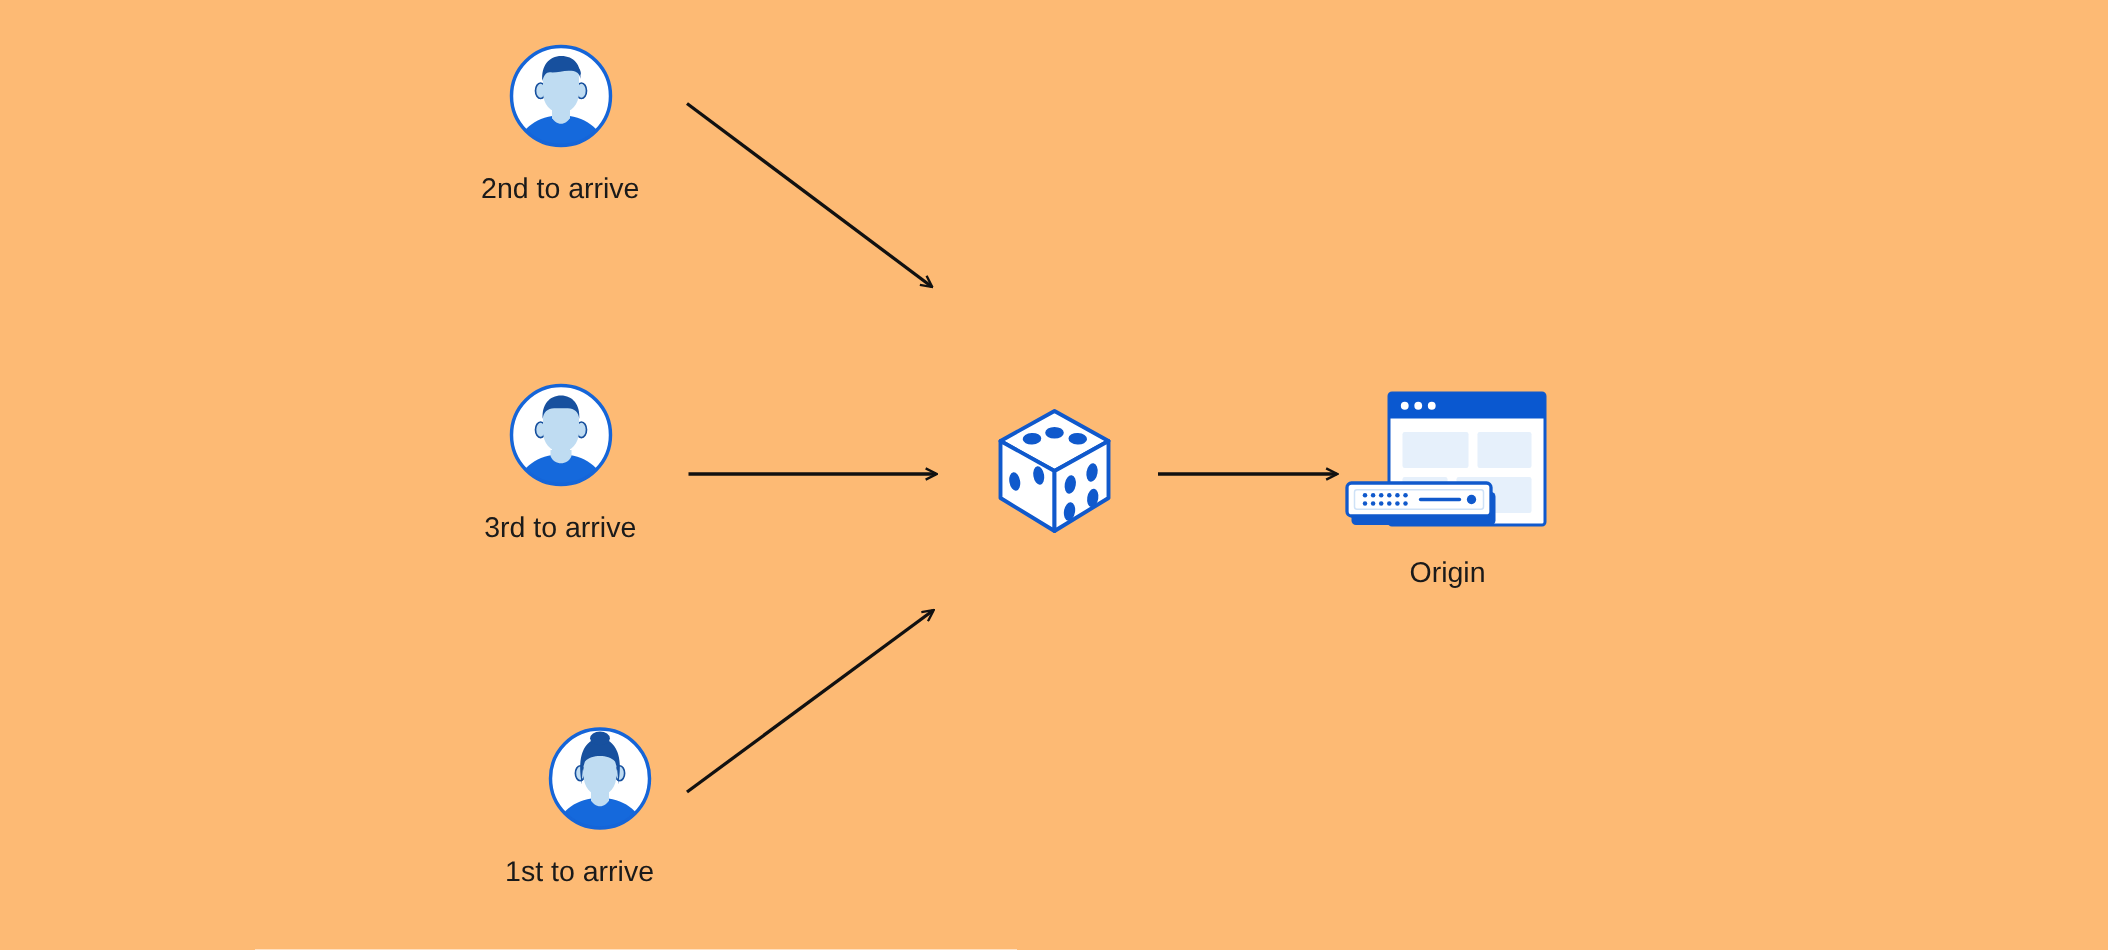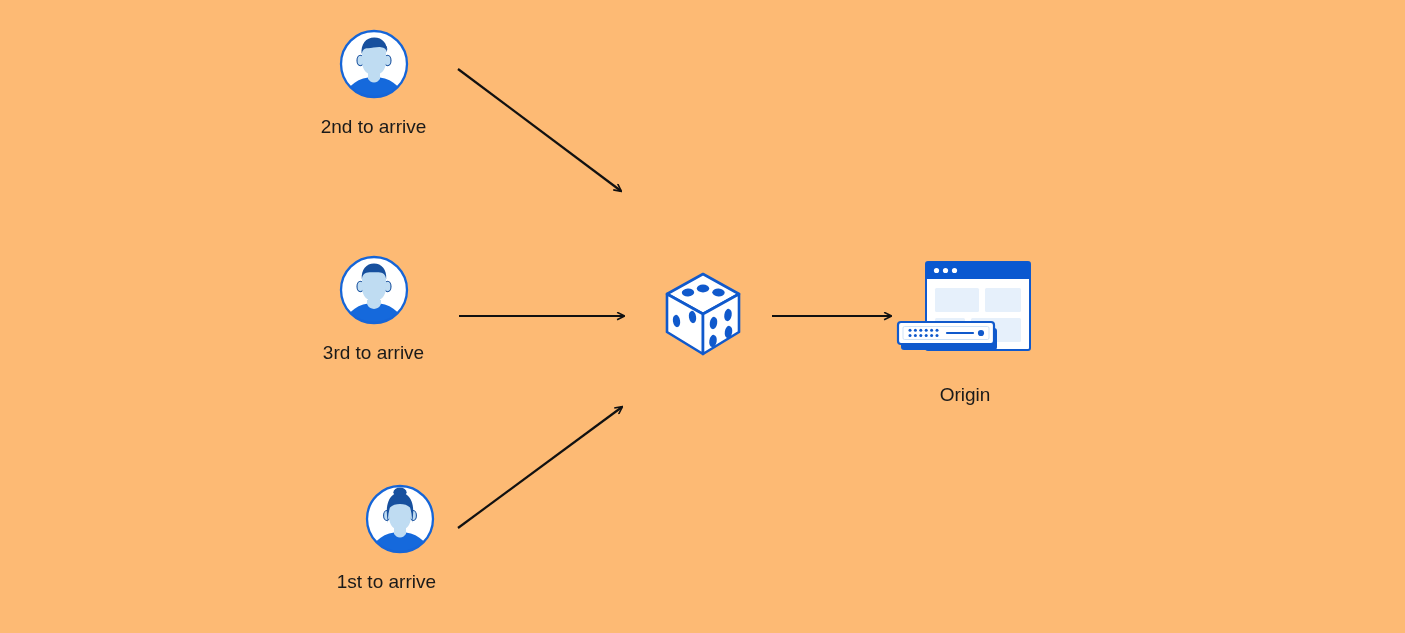--- a/index.html
+++ b/index.html
@@ -176,21 +176,21 @@
 
           <ellipse cx="54.5" cy="55" rx="3.7" ry="6.2" transform="rotate(9 54.5 55)"></ellipse>
           <ellipse cx="54" cy="73" rx="3.7" ry="6.2" transform="rotate(9 54 73)"></ellipse>
           <ellipse cx="69" cy="47" rx="3.7" ry="6.2" transform="rotate(9 69 47)"></ellipse>
           <ellipse cx="69.5" cy="64" rx="3.7" ry="6.2" transform="rotate(9 69.5 64)"></ellipse>
         </g>
       </svg>
     </span>
   </div>
 
-  <div class="node origin-node" style="left:890px; top:256px; width:150px;gap:12px;">
+  <div class="node origin-node" style="left:890px; top:256px; width:150px;">
     <span class="icon-wrap">
       <svg width="150" height="104" viewBox="0 0 150 104" xmlns="http://www.w3.org/2000/svg">
 
         <g>
 
           <rect x="36" y="6" width="104" height="88" rx="2" fill="#ffffff" stroke="#1059cc" stroke-width="2"></rect>
 
           <rect x="36" y="6" width="104" height="17" fill="#0a58d0"></rect>
           <circle cx="46.5" cy="14.5" r="2.6" fill="#ffffff"></circle>
           <circle cx="55.5" cy="14.5" r="2.6" fill="#ffffff"></circle>

